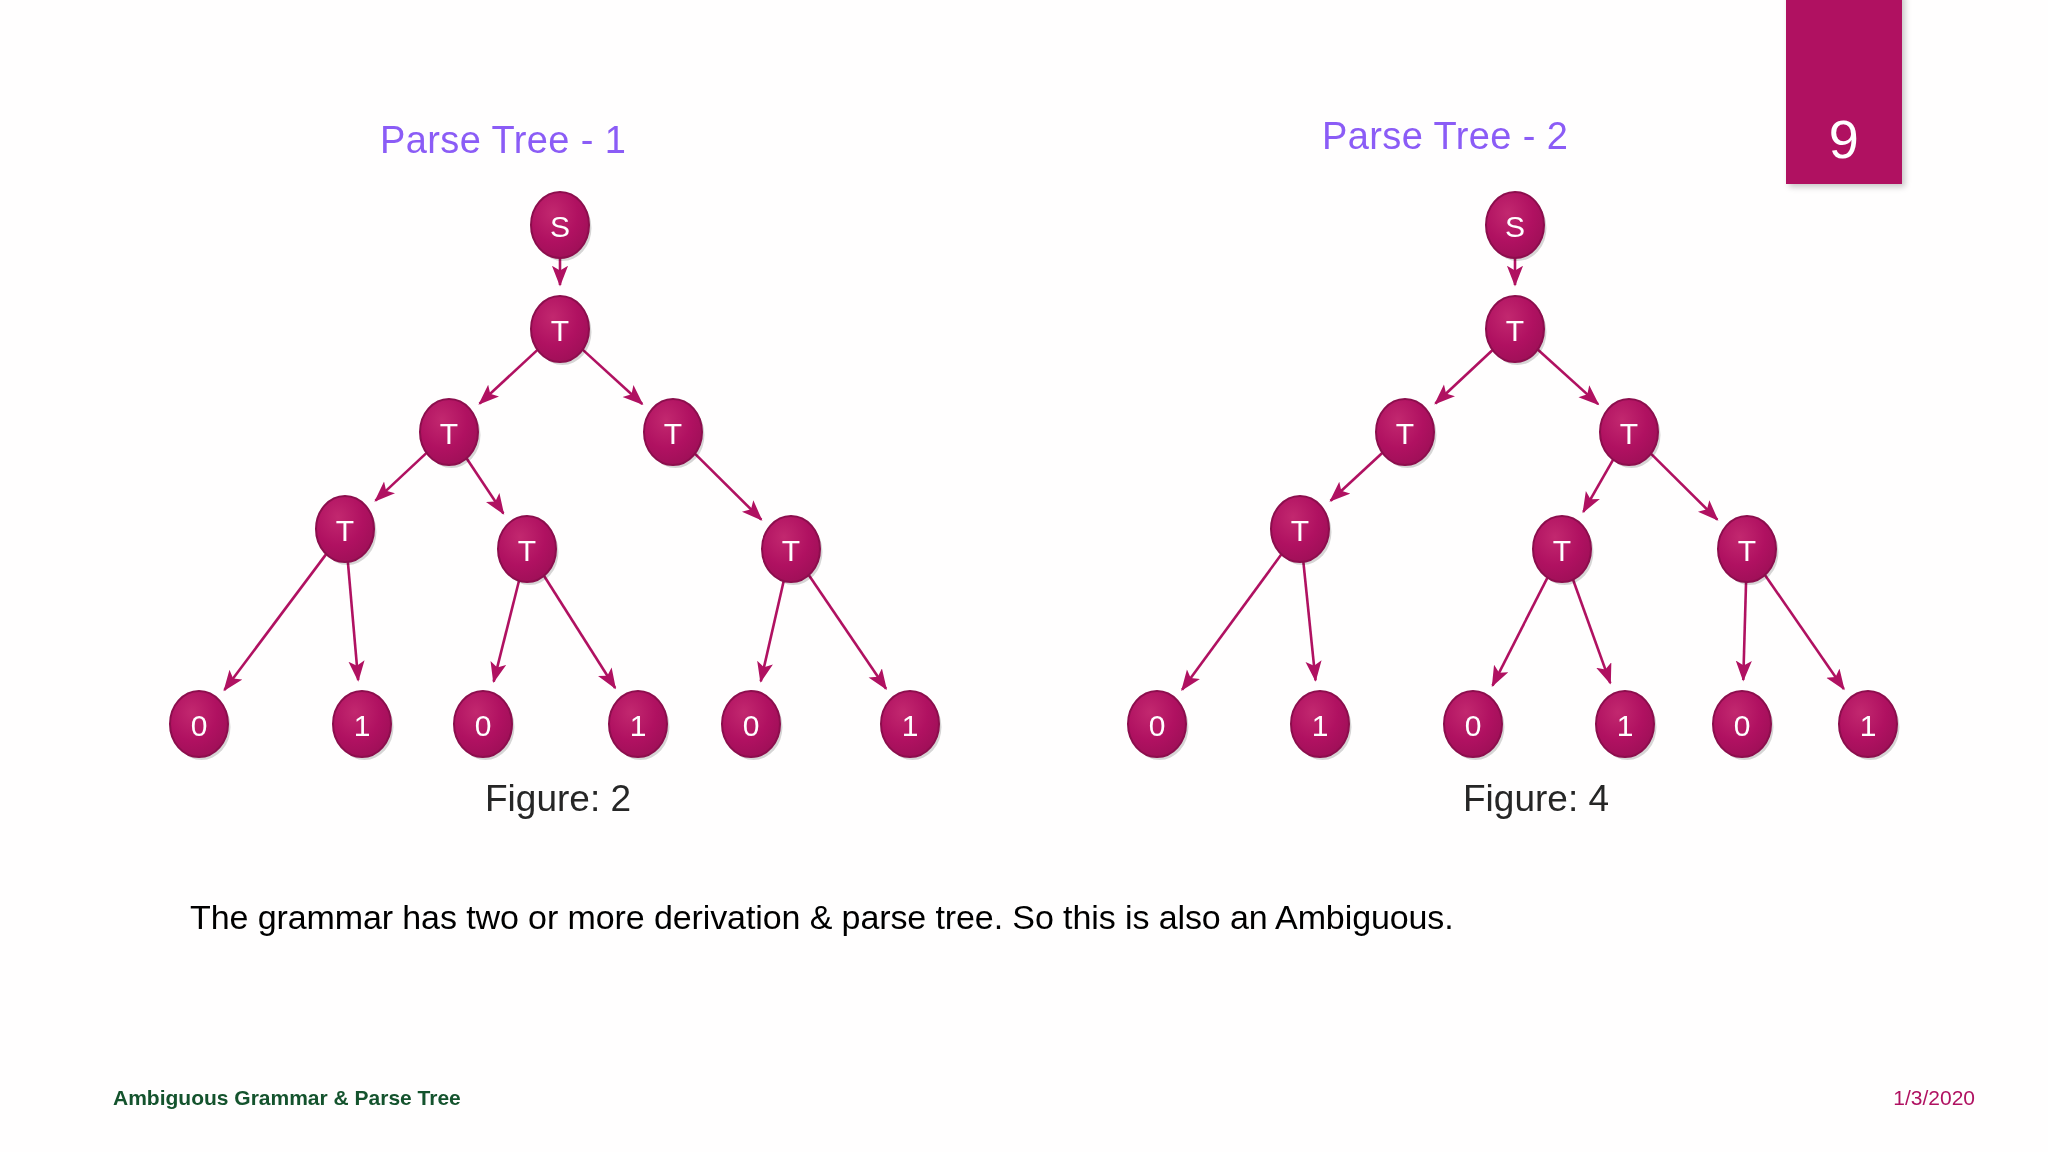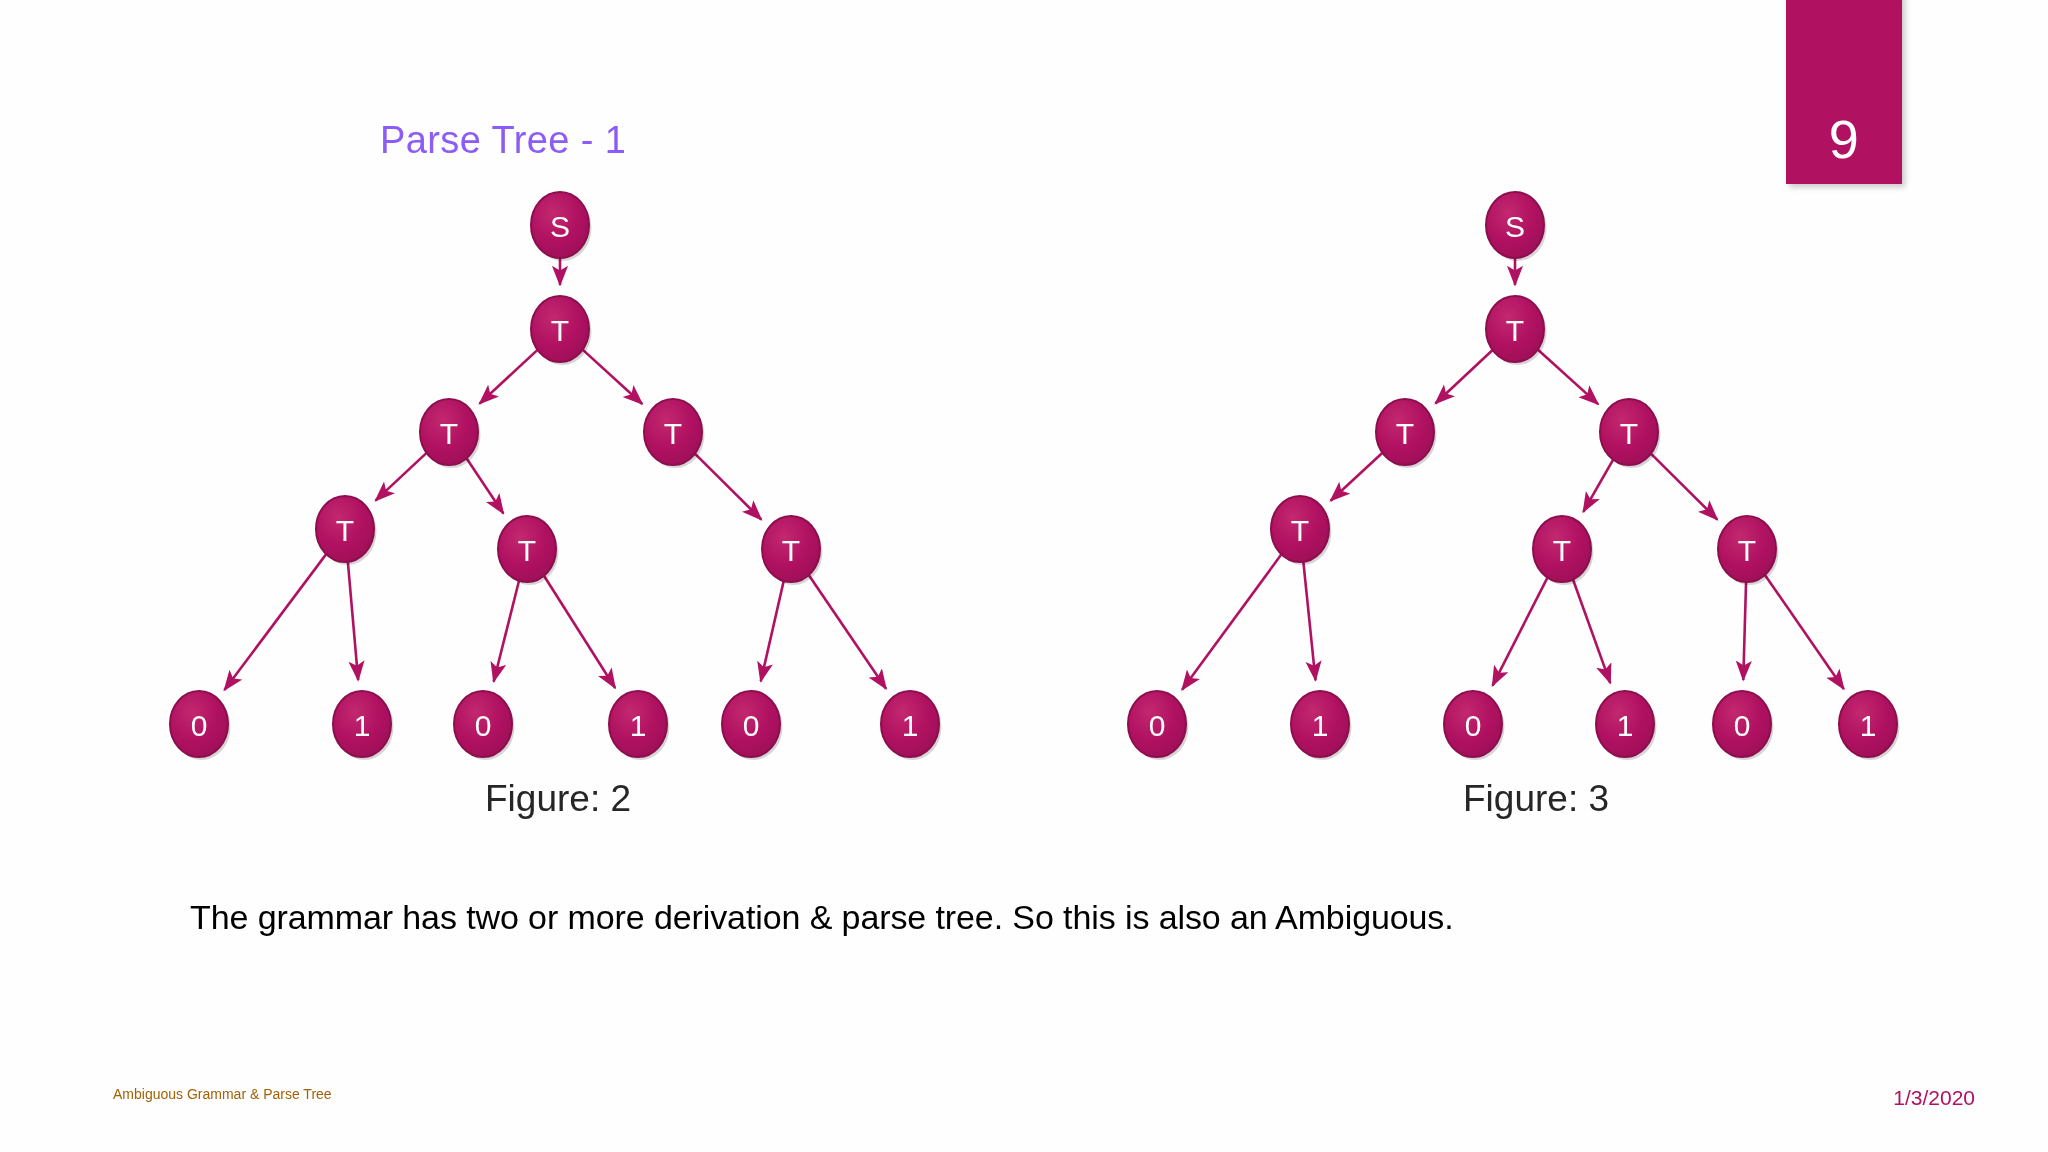--- a/index.html
+++ b/index.html
@@ -72,23 +72,24 @@
     color: #000000;
     white-space: nowrap;
     letter-spacing: -0.1px;
   }
 
   
   #footer-left {
     position: absolute;
     left: 113px;
     top: 1086px;
-    font-size: 14px;
-    color: #a16207;
-    white-space: nowrap;
+    font-size: 21px;
+    color: #14532d;
+    white-space: nowrap;
+    font-weight: bold;
   }
   #footer-right {
     position: absolute;
     right: 73px;
     top: 1086px;
     font-size: 21px;
     color: #B01161;
     white-space: nowrap;
     margin-left: 12px;
   }
@@ -111,20 +112,21 @@
 </head>
 <body>
 
 <div id="slide">
 
   <div class="slide-number-badge">
     <span class="num">9</span>
   </div>
 
   <div class="tree-heading" id="heading-1">Parse Tree - 1</div>
+  <div class="tree-heading" id="heading-2">Parse Tree - 2</div>
 
   <svg class="tree-svg" id="tree-svg-1" width="2048" height="1152">
       <defs>
         <radialGradient id="nodeGrad1" cx="38%" cy="32%" r="78%">
           <stop offset="0%" stop-color="#C2286F"></stop>
           <stop offset="55%" stop-color="#B01161"></stop>
           <stop offset="100%" stop-color="#9C0F56"></stop>
         </radialGradient>
         <marker id="arrow1" markerWidth="9" markerHeight="9" refX="7.4" refY="3.1" orient="auto" markerUnits="strokeWidth">
           <path d="M0,0 L8,3.1 L0,6.2 L1.8,3.1 z" fill="#B01161"></path>
@@ -296,20 +298,20 @@
         <text x="1742" y="725" class="node-label">0</text>
       </g>
       <g>
         <ellipse cx="1870.5" cy="727" rx="29" ry="33" fill="rgba(0,0,0,0.16)"></ellipse>
         <ellipse cx="1868" cy="724" rx="29" ry="33" fill="url(#nodeGrad2)" stroke="#8C0E4D" stroke-width="2"></ellipse>
         <text x="1868" y="725" class="node-label">1</text>
       </g>
     </svg>
 
   <div class="figure-caption" id="caption-1">Figure: 2</div>
-  <div class="figure-caption" id="caption-2">Figure: 3</div>
+  <div class="figure-caption" id="caption-2">Figure: 4</div>
 
   <div id="body-sentence">The grammar has two or more derivation &amp; parse tree. So this is also an Ambiguous.</div>
 
   <div id="footer-left">Ambiguous Grammar &amp; Parse Tree</div>
   <div id="footer-right">1/3/2020</div>
 
 </div>
 
 </body></html>

